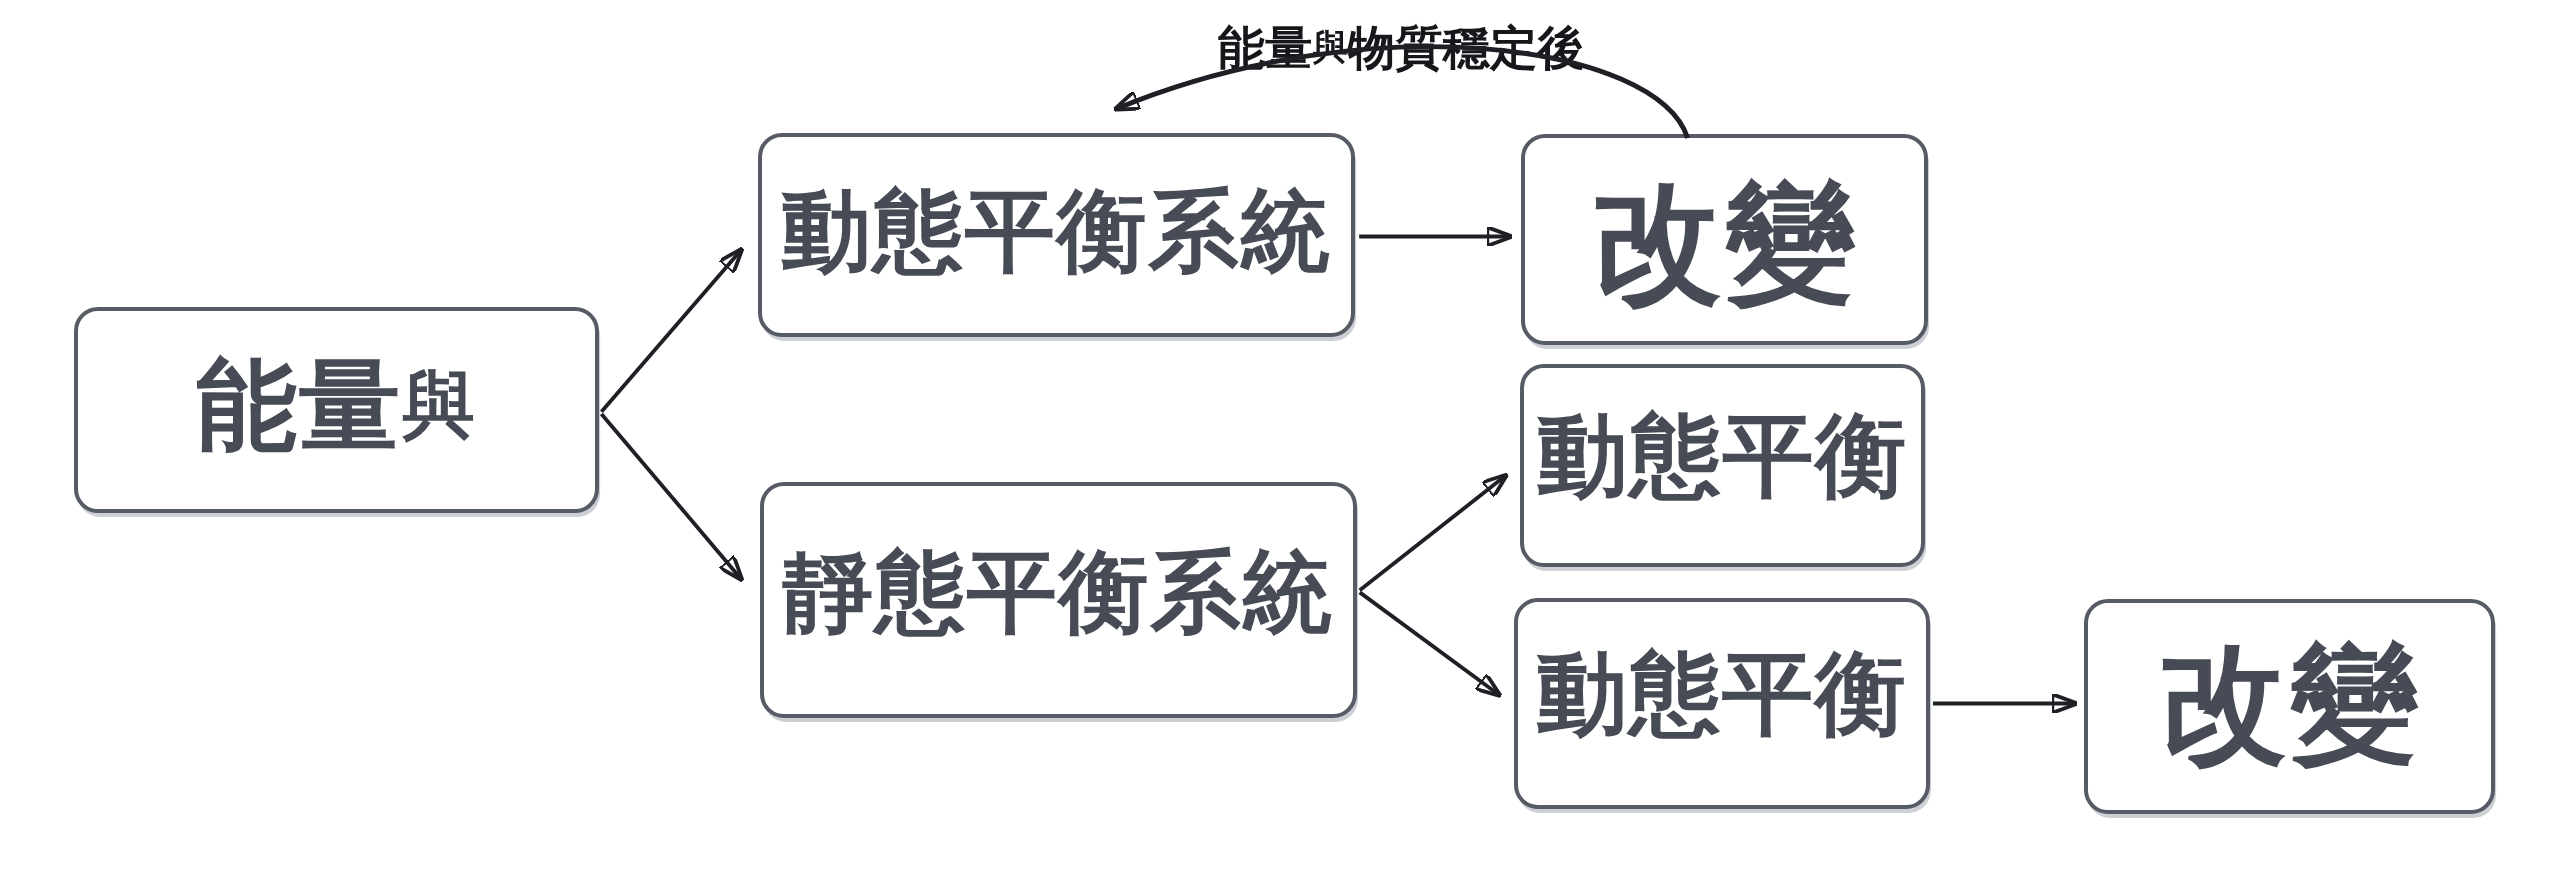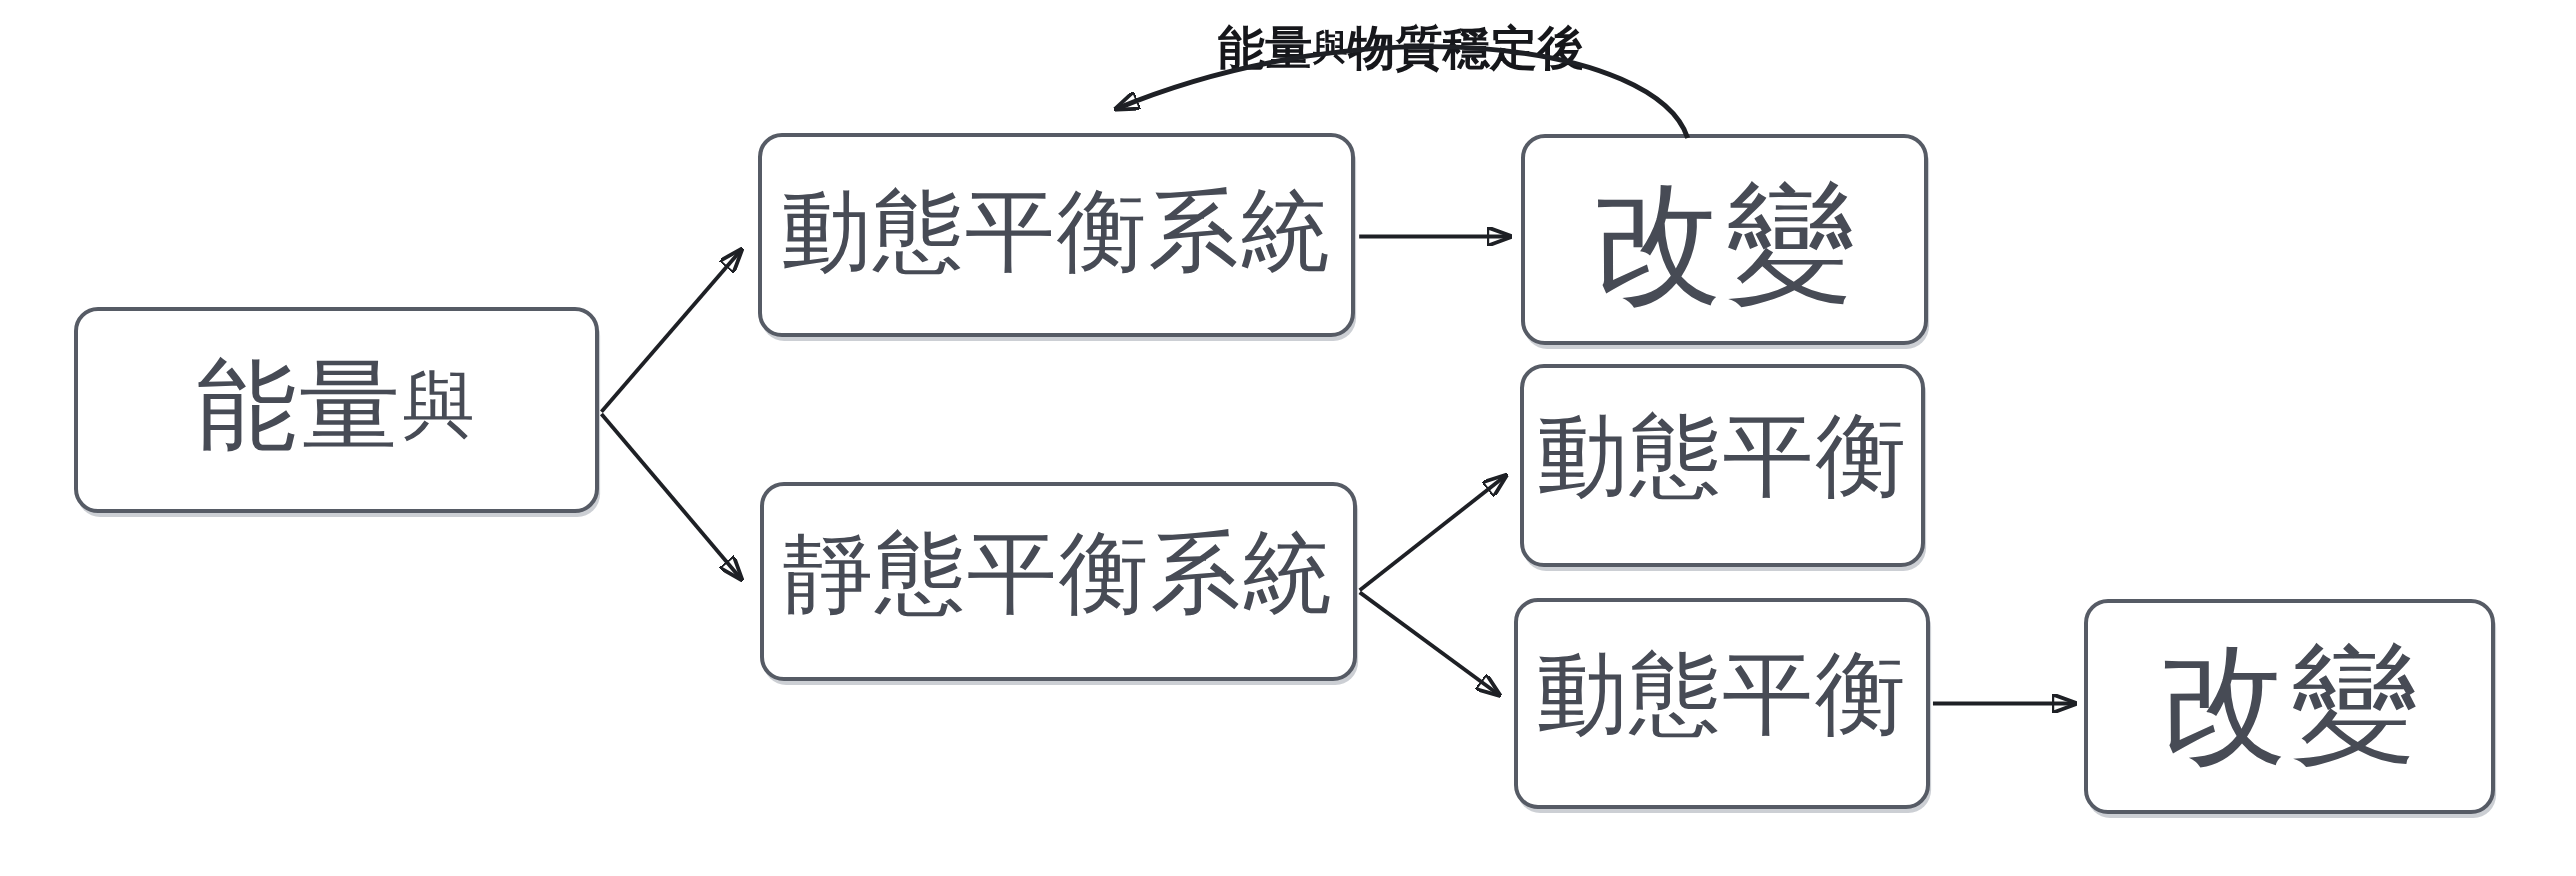--- a/index.html
+++ b/index.html
@@ -18,33 +18,33 @@
   }
   #canvas{position:relative;width:2576px;height:876px;background:var(--bg);}
 
   .node{
     position:absolute;
     background:#ffffff;
     border:4.4px solid var(--box_border);
     border-radius:24px;
     display:flex;align-items:center;justify-content:center;
     color:var(--box_text);
-    font-weight:400;
+    font-weight:700;
     line-height:1;
     letter-spacing:0.02em;
     box-shadow:2.2px 5px 0 -1.1px rgba(154,160,170,0.5);
     white-space:nowrap;
   }
   .node .txt{display:flex;align-items:center;justify-content:center;}
   .node .small{font-size:0.72em;}
 
   #node-energy{left:74px;top:307px;width:525px;height:206px;font-size:101px;padding-bottom:8.8px;}
   #node-dynsys{left:758px;top:133px;width:597px;height:204px;font-size:90px;padding-bottom:7.7px;}
   #node-change-top{left:1521px;top:134px;width:407px;height:211px;font-size:130px;padding-top:7.7px;}
-  #node-statsys{left:760px;top:482px;width:597px;height:199px;font-size:90px;padding-bottom:16.4px;}
+  #node-statsys{left:760px;top:482px;width:597px;height:236px;font-size:90px;padding-bottom:16.4px;}
   #node-dyn-upper{left:1520px;top:364px;width:405px;height:203px;font-size:91px;padding-bottom:20px;}
   #node-dyn-lower{left:1514px;top:598px;width:416px;height:211px;font-size:91px;padding-bottom:20px;}
   #node-change-right{left:2084px;top:599px;width:411px;height:215px;font-size:128px;padding-bottom:4.4px;}
 
   #loop-label{
     position:absolute;left:1166px;top:14.2px;width:471px;height:67px;
     display:flex;align-items:center;justify-content:center;
     color:var(--label_text);
     font-size:47px;font-weight:700;line-height:1;letter-spacing:0.01em;
     white-space:nowrap;

